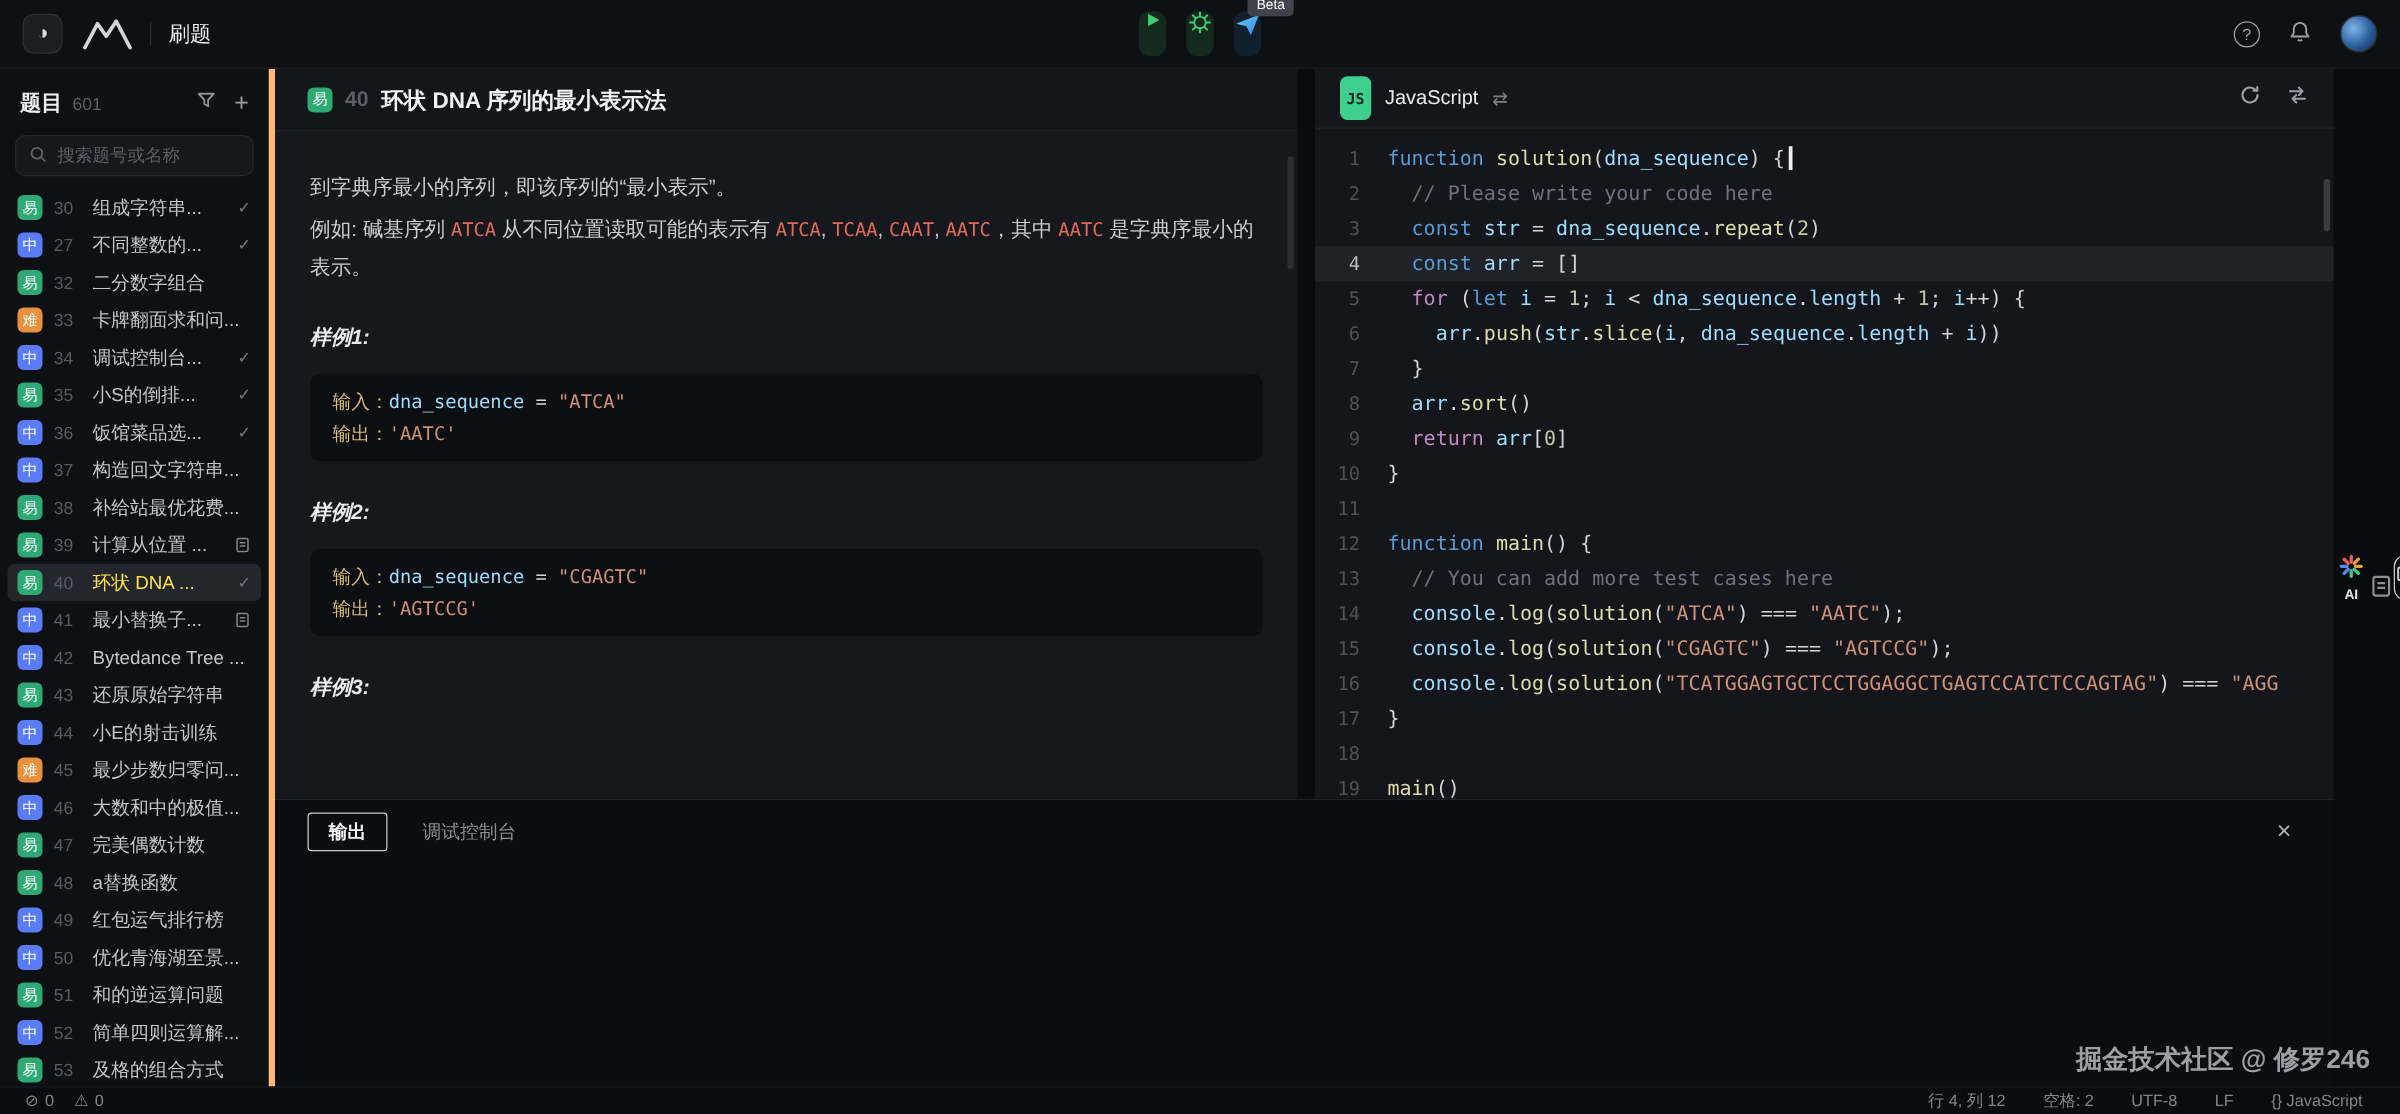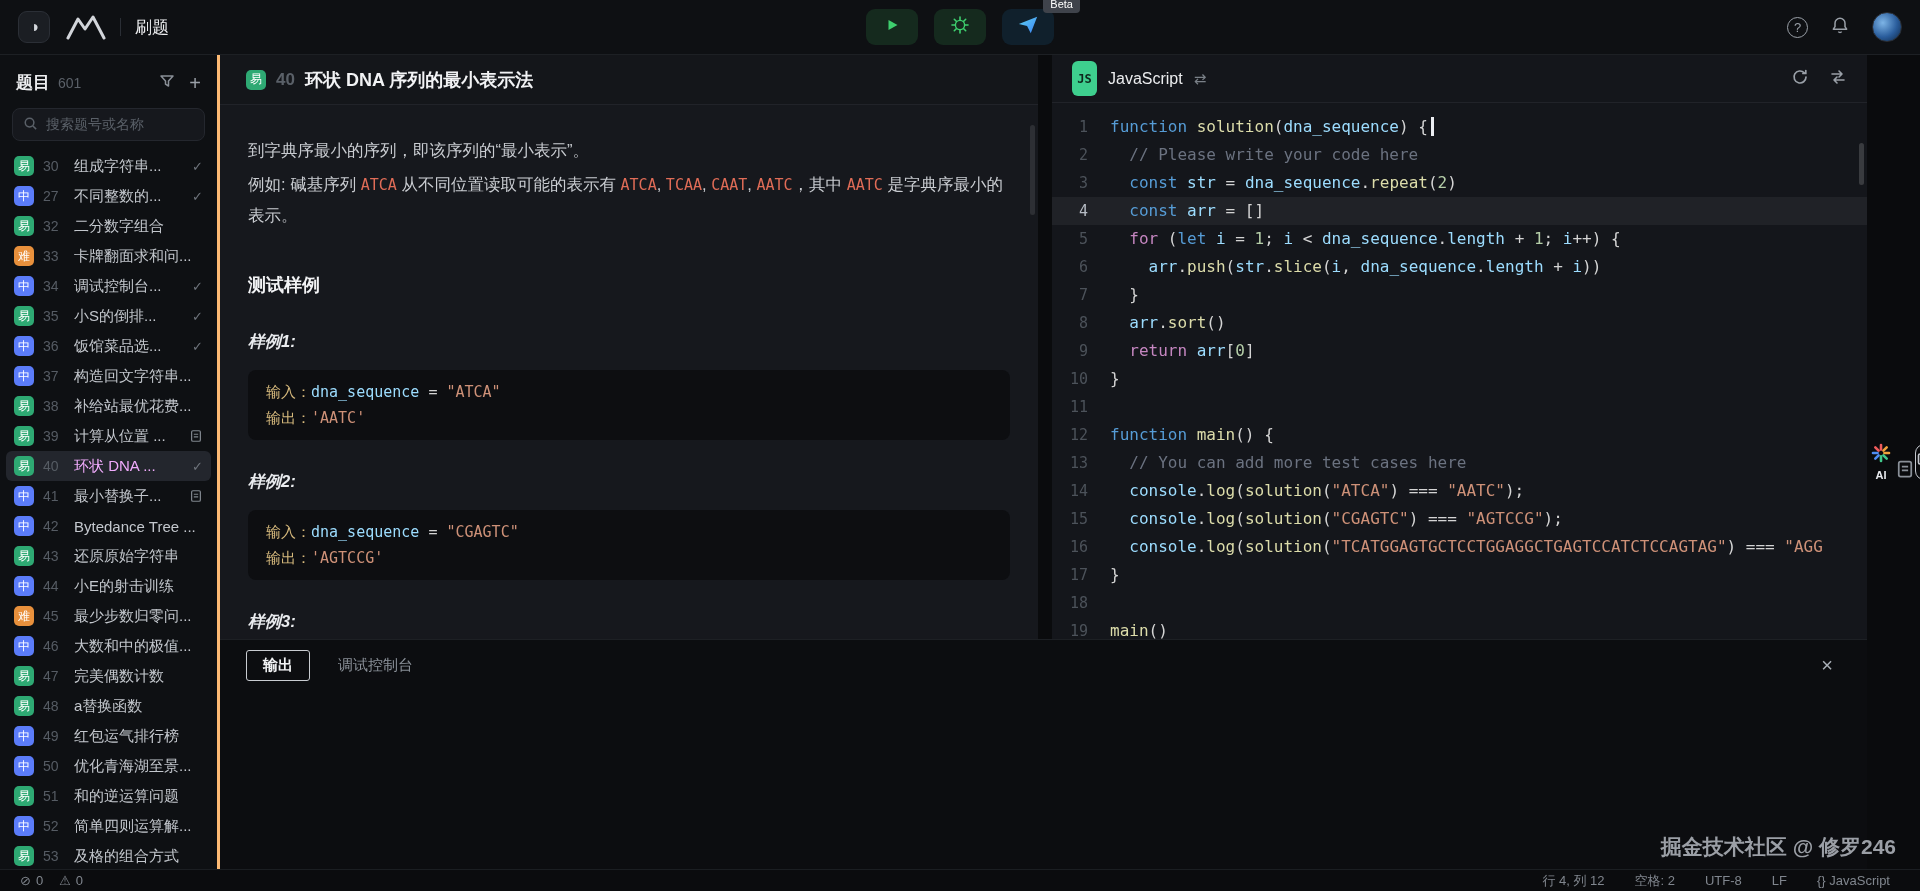--- a/index.html
+++ b/index.html
@@ -6,48 +6,48 @@
   html,body{width:1920px;height:891px;overflow:hidden}
   body{background:#0a0b0d;color:#c9ccd1;font-family:"Liberation Sans","DejaVu Sans",sans-serif;position:relative}
 
   
   .topbar{height:55px;background:#0e1013;border-bottom:1px solid #1d2024;display:flex;align-items:center;padding:0 18px;position:relative;z-index:5}
   .logo-sq{width:32px;height:32px;border-radius:9px;background:#1b1e23;border:1px solid #2b2f36;display:flex;align-items:center;justify-content:center;color:#d5d8dd;font-size:16px;cursor:pointer}
   .logo-mark{margin-left:16px;display:flex;align-items:center;cursor:pointer}
   .tb-divider{width:1px;height:18px;background:#2a2e35;margin:0 14px}
   .app-label{color:#ecedef;font-size:17px;cursor:pointer}
   .topbar-center{position:absolute;left:50%;transform:translateX(-50%);display:flex;gap:16px;align-items:center}
-  .tb-btn{width:52px;height:36px;border-radius:9px;display:flex;align-items:center;justify-content:center;cursor:pointer}
+  .tb-btn{width:22px;height:36px;border-radius:9px;display:flex;justify-content:center;cursor:pointer}
   .tb-btn.green{background:#152a1e}
   .tb-btn.blue{background:#10202c}
   .plane-wrap{position:relative}
   .beta-badge{position:absolute;top:-13px;right:-26px;background:#3f434b;color:#fff;font-size:11px;line-height:1;padding:3px 7px;border-radius:4px}
   .topbar-right{margin-left:auto;display:flex;align-items:center;gap:22px}
   .icon-circle{width:21px;height:21px;border:1.6px solid #9aa0a8;border-radius:50%;color:#9aa0a8;font-size:13px;display:flex;align-items:center;justify-content:center;cursor:pointer}
   .avatar{width:30px;height:30px;border-radius:50%;background:radial-gradient(circle at 35% 35%,#7db4e6,#2a5d9c 55%,#0d2440);border:1px solid #2b2f36;cursor:pointer}
 
   
   .main{display:flex;height:814px}
 
   
-  .sidebar{width:220px;background:#0e1013;border-right:3px solid #fdba74;display:flex;flex-direction:column;flex:none}
+  .sidebar{width:220px;background:#0e1013;border-right:5px solid #fdba74;display:flex;flex-direction:column;flex:none}
   .sb-head{display:flex;align-items:center;padding:16px 16px 8px;gap:8px}
   .sb-title{font-size:17px;font-weight:700;color:#ecedef}
   .sb-count{font-size:14px;color:#5a6068}
   .sb-head-icons{margin-left:auto;display:flex;align-items:center;gap:14px}
   .sb-plus{color:#9aa0a8;font-size:20px;line-height:1;cursor:pointer}
   .sb-search{margin:6px 12px 10px;height:33px;background:#16181d;border:1px solid #24272e;border-radius:8px;display:flex;align-items:center;padding:0 10px;gap:8px;color:#5a6068;font-size:14px;cursor:text}
   .sb-list{flex:1;overflow:hidden;padding:0 6px}
   .sb-item{height:30px;display:flex;align-items:center;gap:9px;padding:0 8px;border-radius:6px;font-size:15px;cursor:pointer}
   .sb-item.sel{background:#23262d}
   .badge{width:20px;height:20px;border-radius:5px;color:#fff;font-size:12px;display:flex;align-items:center;justify-content:center;flex:none}
   .b-easy{background:#2EA973}.b-medium{background:#5B7CFA}.b-hard{background:#E8903C}
   .sb-num{color:#565c64;min-width:22px;font-size:14px;flex:none}
   .sb-name{color:#c3c7cd;white-space:nowrap;overflow:hidden;flex:1}
-  .sel .sb-name{color:#f0abfc}
+  .sel .sb-name{color:#fde047}
   .sb-right{color:#6f747c;font-size:13px;flex:none;display:flex;align-items:center}
 
   
   .content{flex:1;display:flex;flex-direction:column;min-width:0}
   .panels{display:flex;height:584px;min-height:0}
 
   
   .problem{width:818px;background:#16181d;display:flex;flex-direction:column;overflow:hidden;position:relative;flex:none}
   .p-head{height:50px;border-bottom:1px solid #212329;display:flex;align-items:center;padding:0 26px;gap:10px;background:#14161a;flex:none}
   .p-num{color:#5a6068;font-weight:700;font-size:17px}
@@ -344,21 +344,20 @@
 
         <section class="problem">
           <div class="p-head">
             <span class="badge b-easy">易</span>
             <span class="p-num">40</span>
             <span class="p-title">环状 DNA 序列的最小表示法</span>
           </div>
           <div class="p-body">
             <p class="p-intro">到字典序最小的序列，即该序列的“最小表示”。</p>
             <p class="p-example" id="p-example"><span>例如: 碱基序列 </span><span class="inline-code">ATCA</span><span> 从不同位置读取可能的表示有 </span><span class="inline-code">ATCA</span><span>, </span><span class="inline-code">TCAA</span><span>, </span><span class="inline-code">CAAT</span><span>, </span><span class="inline-code">AATC</span><span>，其中 </span><span class="inline-code">AATC</span><span> 是字典序最小的表示。</span></p>
-            <h3 class="h-samples">测试样例</h3>
             <div id="samples">
                 <div class="s-label">样例1:</div>
                 <div class="s-block">
                   <div class="s-line"><span class="tok-label">输入：</span><span class="tok-vr">dna_sequence</span><span class="tok-pt"> = </span><span class="tok-str">"ATCA"</span></div>
                   <div class="s-line"><span class="tok-label">输出：</span><span class="tok-str">'AATC'</span></div>
                 </div>
                 <div class="s-label">样例2:</div>
                 <div class="s-block">
                   <div class="s-line"><span class="tok-label">输入：</span><span class="tok-vr">dna_sequence</span><span class="tok-pt"> = </span><span class="tok-str">"CGAGTC"</span></div>
                   <div class="s-line"><span class="tok-label">输出：</span><span class="tok-str">'AGTCCG'</span></div>

